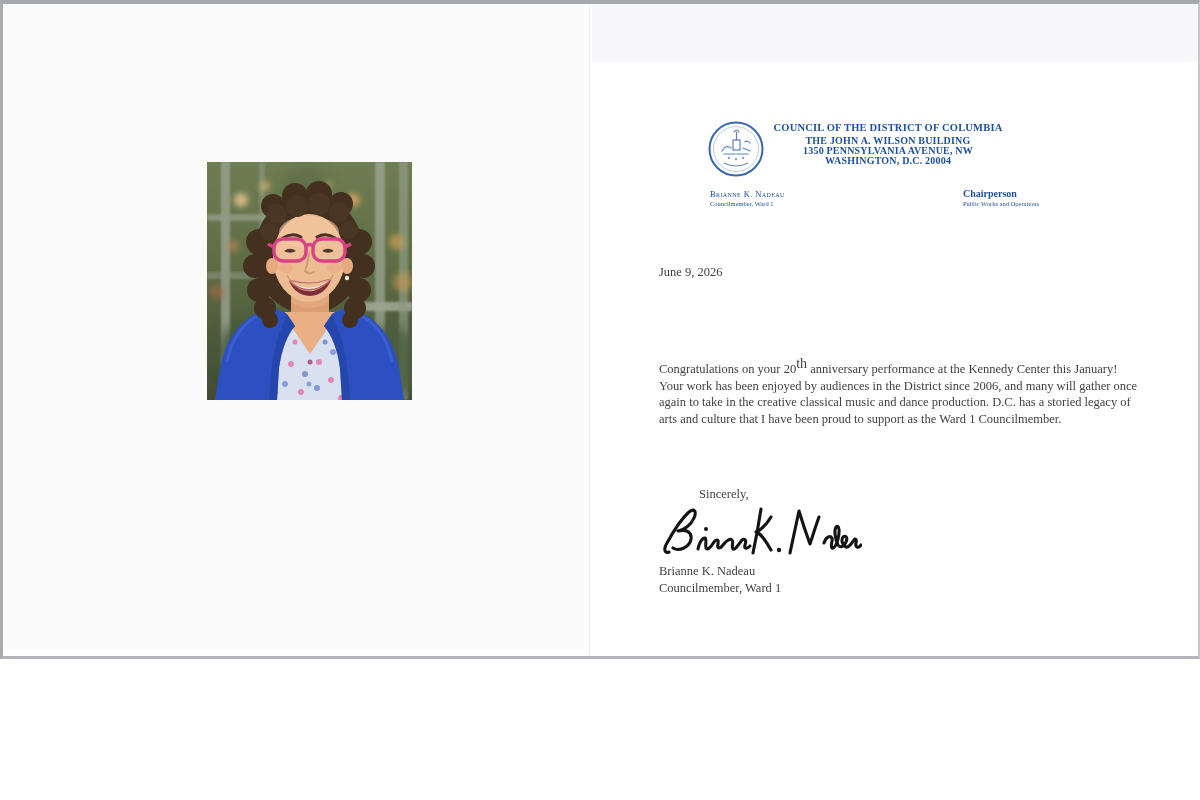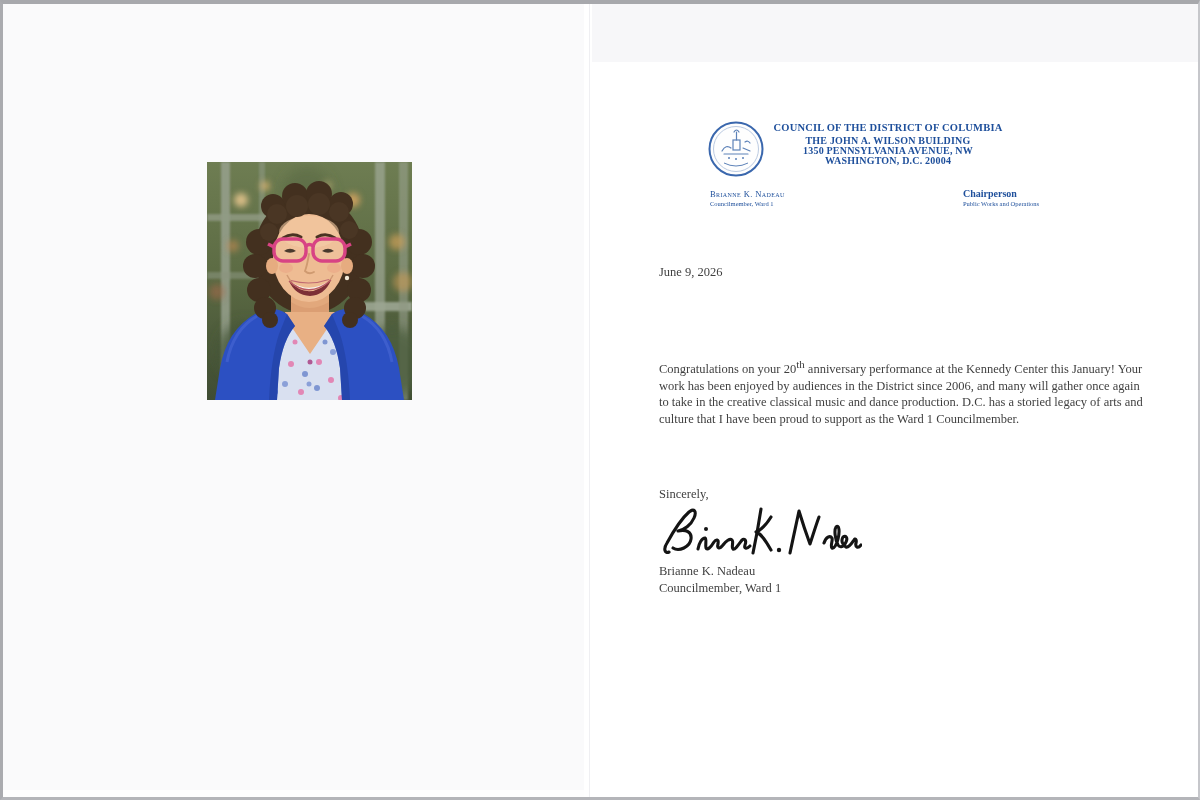--- a/index.html
+++ b/index.html
@@ -1,17 +1,17 @@
 <!DOCTYPE html>
 <html><head>
 <meta charset="utf-8">
 <style>
   html,body{margin:0;padding:0;background:#ffffff;}
   .stage{
-    position:relative;width:1200px;height:800px;box-sizing:border-box;
+    position:relative;width:1200px;height:659px;box-sizing:border-box;
     border-top:4px solid #a7a8ac;border-left:3px solid #aaabaf;
     border-right:2px solid #c6c7cb;border-bottom:3px solid #b4b5b9;
     background:#be185d;overflow:hidden;
     font-family:"Liberation Serif","DejaVu Serif",serif;
   }
   .left-panel{position:absolute;left:0;top:0;width:581px;height:100%;background:#fafafb;}
   .left-bottom-strip{position:absolute;left:0;right:0;bottom:0;height:7px;background:#fefefe;}
   .photo{position:absolute;left:204px;top:158px;width:205px;height:238px;display:block;}
   .right-panel{position:absolute;left:581px;top:0;right:0;bottom:0;background:#ffffff;}
   .divider{position:absolute;left:5px;top:0;bottom:0;width:1px;background:#efeff2;}
@@ -28,24 +28,24 @@
   .lh-chair{position:absolute;left:379px;top:185px;color:#1e4f9b;}
   .lh-chair-role{font-size:10px;font-weight:bold;line-height:10px;}
   .lh-chair-committee{font-size:6.5px;line-height:9px;}
 
   
   .txt{position:absolute;left:75px;width:484px;color:#3f3f3f;font-size:12.5px;line-height:16.5px;}
   .date{top:260px;}
   .salutation{top:310px;}
   .para1{top:357px;}
   .para2{top:437px;}
-  .closing{top:482px;}
+  .closing{top:482px;margin-left:40px;}
   .signature{position:absolute;left:78px;top:498px;width:200px;height:58px;}
   .signoff{top:559px;}
-  sup{font-size:11px;line-height:0;}
+  sup{font-size:14px;line-height:0;}
 </style>
 </head>
 <body>
 
 <div class="stage">
 
   <div class="left-panel">
     <svg class="photo" viewBox="0 0 205 238" preserveAspectRatio="none" role="img" aria-label="Portrait of a smiling woman with curly brown hair, pink glasses, and a royal blue cardigan over a floral top, in front of a garden trellis">
       <defs>
         <linearGradient id="bgGrad" x1="0" y1="0" x2="0" y2="1">

